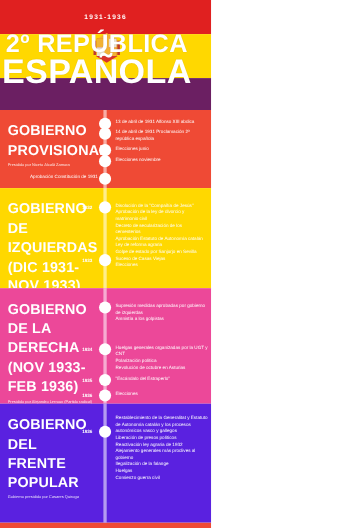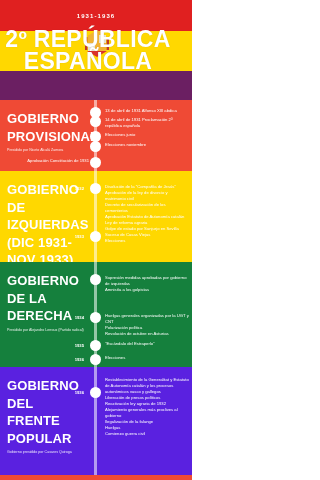--- a/index.html
+++ b/index.html
@@ -32,27 +32,27 @@
   .flag-title {
     position:absolute; top:28px; left:0; width:176px;
     text-align:center;
     color:#ffffff;
     font-weight:bold;
     line-height:0.96;
     letter-spacing:0.3px;
     text-shadow:0 0 1px rgba(0,0,0,.18);
   }
   .flag-title .l1 { display:block; font-size:23px; }
-  .flag-title .l2 { display:block; font-size:23px; }
+  .flag-title .l2 { display:block; font-size:31px; }
 
   
   .section { position:relative; width:192px; }
   .sec-provisional { background:#ef4a35; }
   .sec-izquierdas  { background:#ffd800; }
-  .sec-derecha     { background:#15803d; }
+  .sec-derecha     { background:#ec4899; }
   .sec-frente      { background:#5a21e0; }
 
   .axis {
     position:absolute; left:94px; top:0; width:3px; height:100%;
     background:rgba(255,255,255,.55);
   }
 
   .head-block { position:absolute; left:7px; top:10px; width:80px; }
   .head-title {
     font-weight:bold;
@@ -187,20 +187,21 @@
 Elecciones</div>
   </div>
 </div>
 
 <div class="section sec-derecha" style="height:105px;">
   <div class="axis"></div>
 
   <div class="head-block">
     <div class="head-title t-white">
       <span>GOBIERNO DE LA DERECHA</span><br>
+      <span>(NOV 1933-FEB 1936)</span>
     </div>
     <div class="head-sub t-white-dim">Presidido por Alejandro Lerroux (Partido radical)</div>
   </div>
 
   <div class="event" style="top:12px;">
     <div class="dot"></div>
     <div class="ev-text" style="white-space:pre-line;">Supresión medidas aprobadas por gobierno de izquierdas
 Amnistía a los golpistas</div>
   </div>
   <div class="event" style="top:50px;">

